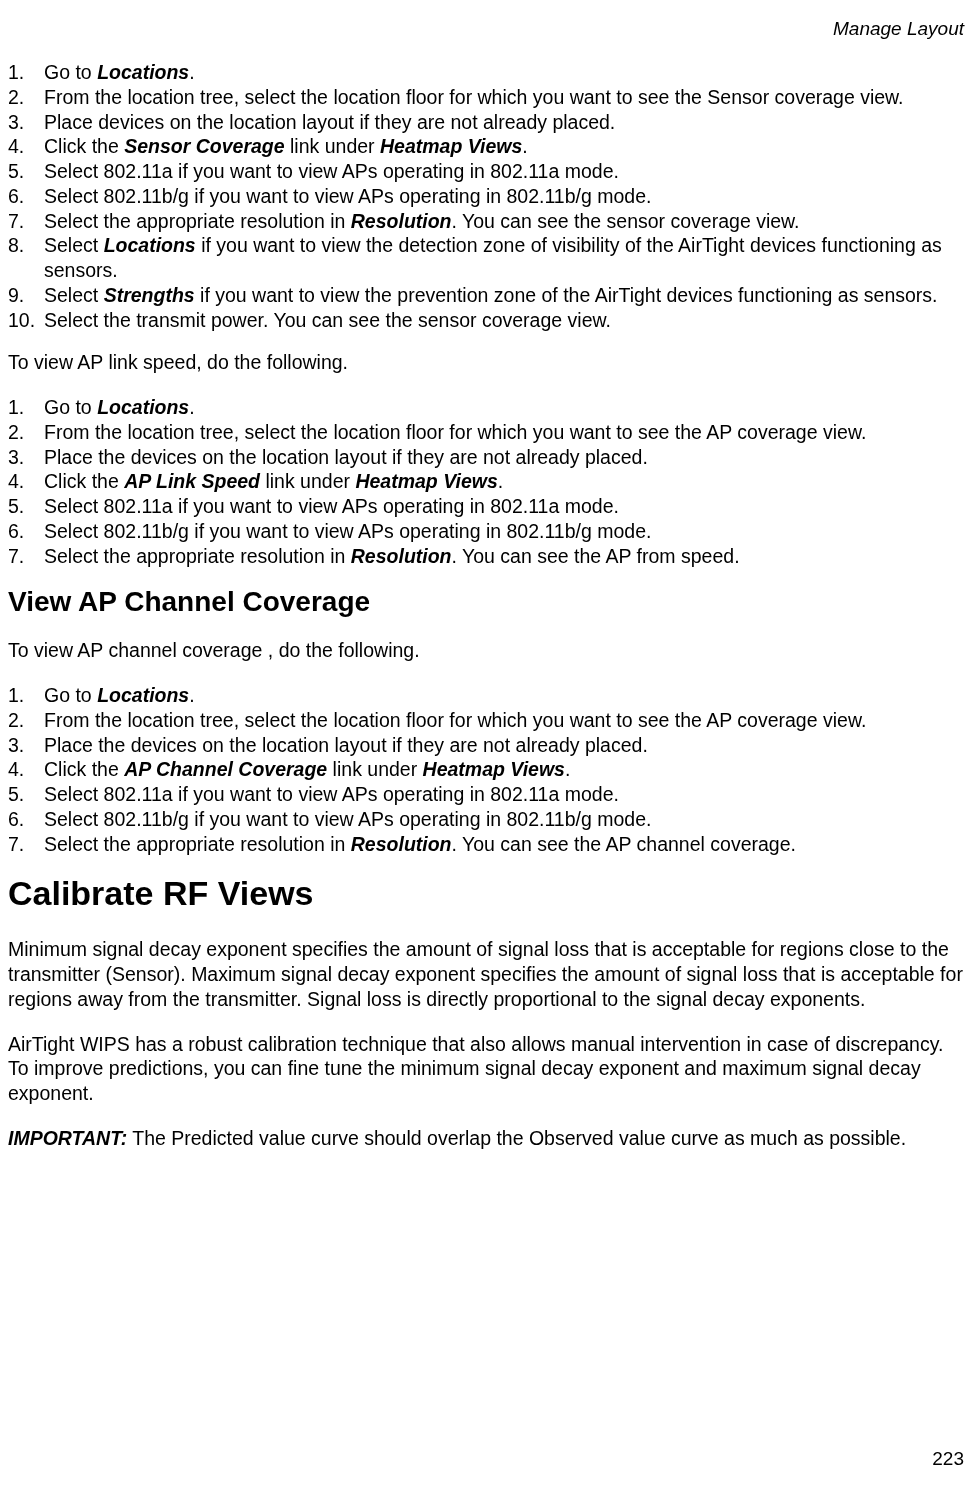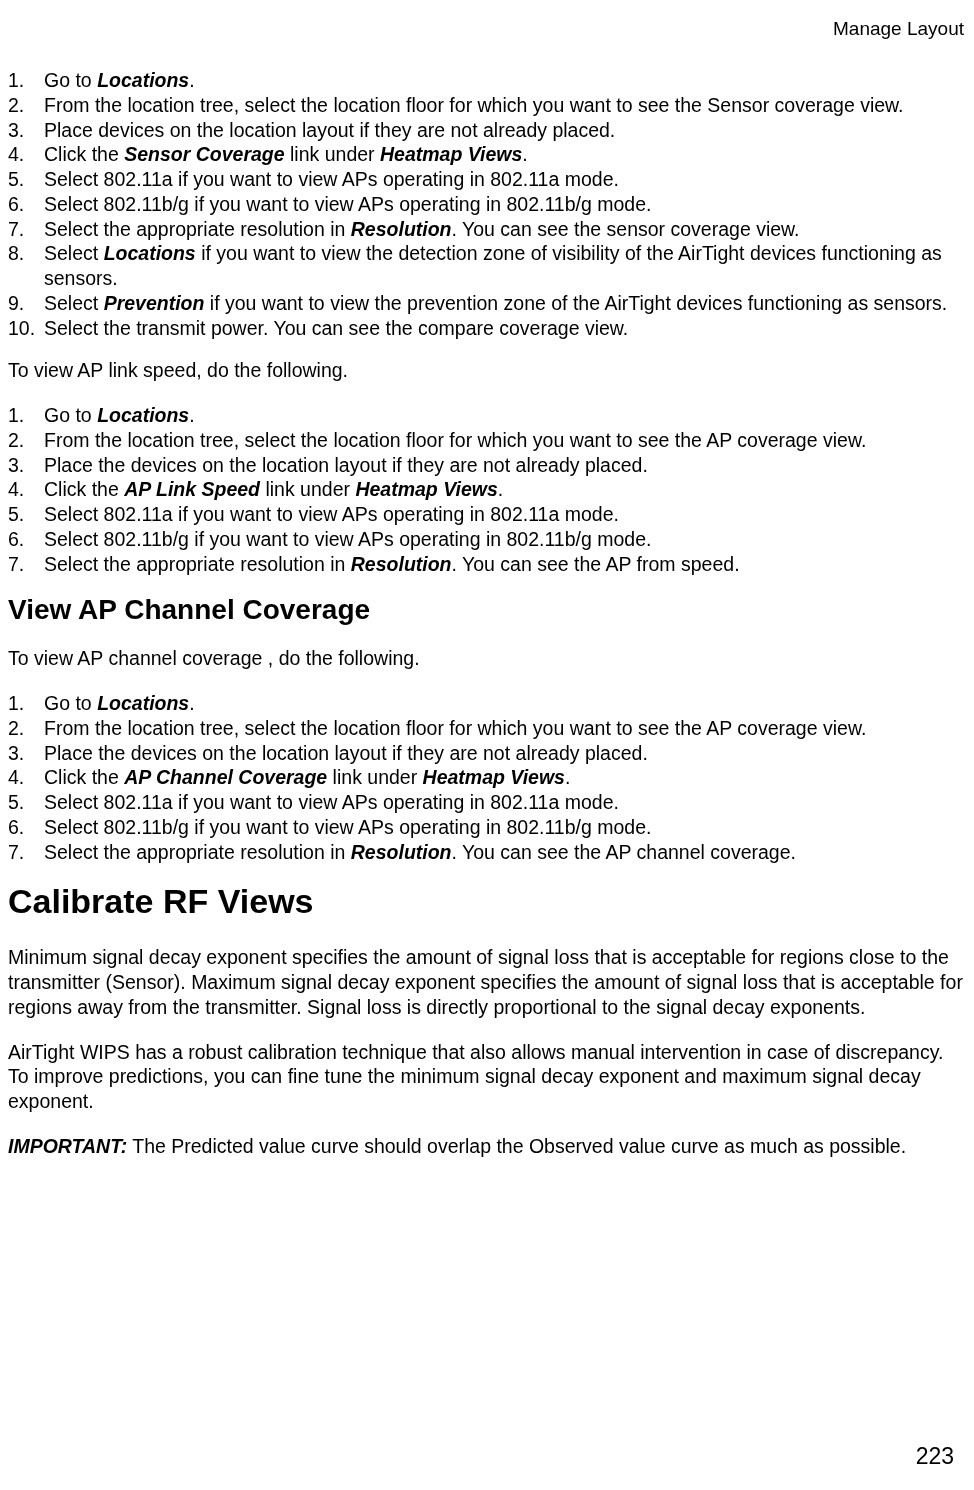--- a/index.html
+++ b/index.html
@@ -8,22 +8,23 @@
       width: 974px;
       height: 1490px;
       background: #fff;
       color: #000;
       position: relative;
       padding: 18px 8px 0 8px;
     }
     .header-right {
       text-align: right;
       font-size: 19px;
-      margin-bottom: 28px;
+      margin-bottom: 20px;
       padding-right: 2px;
+      font-style: italic;
     }
     .content {
       padding: 0 0 0 0;
     }
     ol {
       list-style: none;
       counter-reset: item;
       margin-bottom: 18px;
     }
     ol li {
@@ -55,42 +56,42 @@
     p {
       font-size: 19.5px;
       line-height: 1.27;
       margin-bottom: 20px;
     }
     p.tight { margin-bottom: 0; }
     .bold { font-weight: bold; font-style: italic; }
     .page-num {
       position: absolute;
       bottom: 20px;
-      right: 20px;
-      font-size: 23px;
+      right: 10px;
+      font-size: 19px;
     }
   </style>
 </head>
 <body>
 
 <div class="header-right">Manage Layout</div>
 
 <div class="content">
 
   <ol>
     <li><span>Go to </span><span class="bold">Locations</span><span>.</span></li>
     <li>From the location tree, select the location floor for which you want to see the Sensor coverage view.</li>
     <li>Place devices on the location layout if they are not already placed.</li>
     <li><span>Click the </span><span class="bold">Sensor Coverage</span><span> link under </span><span class="bold">Heatmap Views</span><span>.</span></li>
     <li>Select 802.11a if you want to view APs operating in 802.11a mode.</li>
     <li>Select 802.11b/g if you want to view APs operating in 802.11b/g mode.</li>
     <li><span>Select the appropriate resolution in </span><span class="bold">Resolution</span><span>. You can see the sensor coverage view.</span></li>
     <li><span>Select </span><span class="bold">Locations</span><span> if you want to view the detection zone of visibility of the AirTight devices functioning as sensors.</span></li>
-    <li><span>Select </span><span class="bold">Prevention</span><span> if you want to view the prevention zone of the AirTight devices functioning as sensors.</span></li>
-    <li>Select the transmit power. You can see the compare coverage view.</li>
+    <li><span>Select </span><span class="bold">Strengths</span><span> if you want to view the prevention zone of the AirTight devices functioning as sensors.</span></li>
+    <li>Select the transmit power. You can see the sensor coverage view.</li>
   </ol>
 
   <p>To view AP link speed, do the following.</p>
 
   <ol>
     <li><span>Go to </span><span class="bold">Locations</span><span>.</span></li>
     <li>From the location tree, select the location floor for which you want to see the AP coverage view.</li>
     <li>Place the devices on the location layout if they are not already placed.</li>
     <li><span>Click the </span><span class="bold">AP Link Speed</span><span> link under </span><span class="bold">Heatmap Views</span><span>.</span></li>
     <li>Select 802.11a if you want to view APs operating in 802.11a mode.</li>

